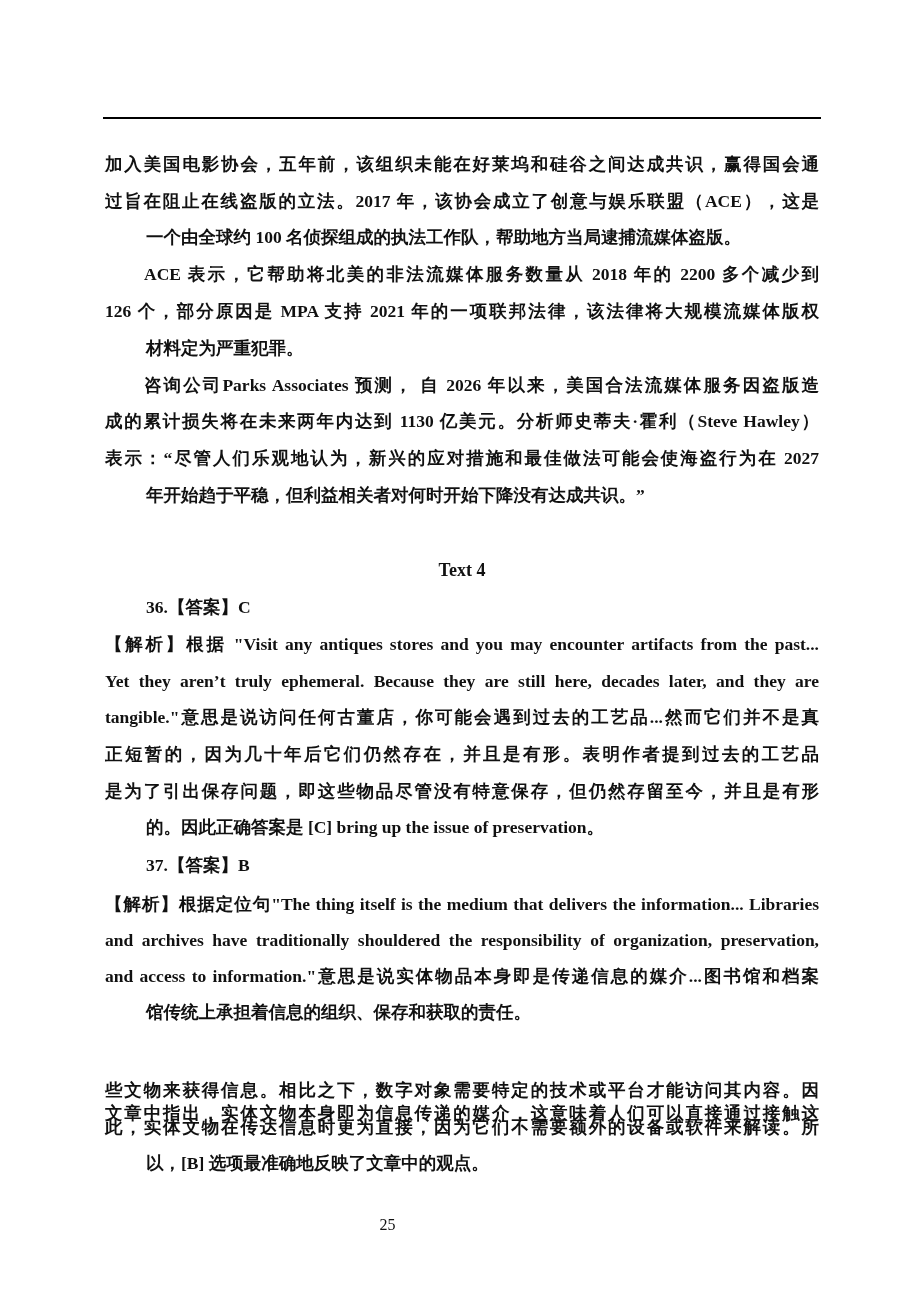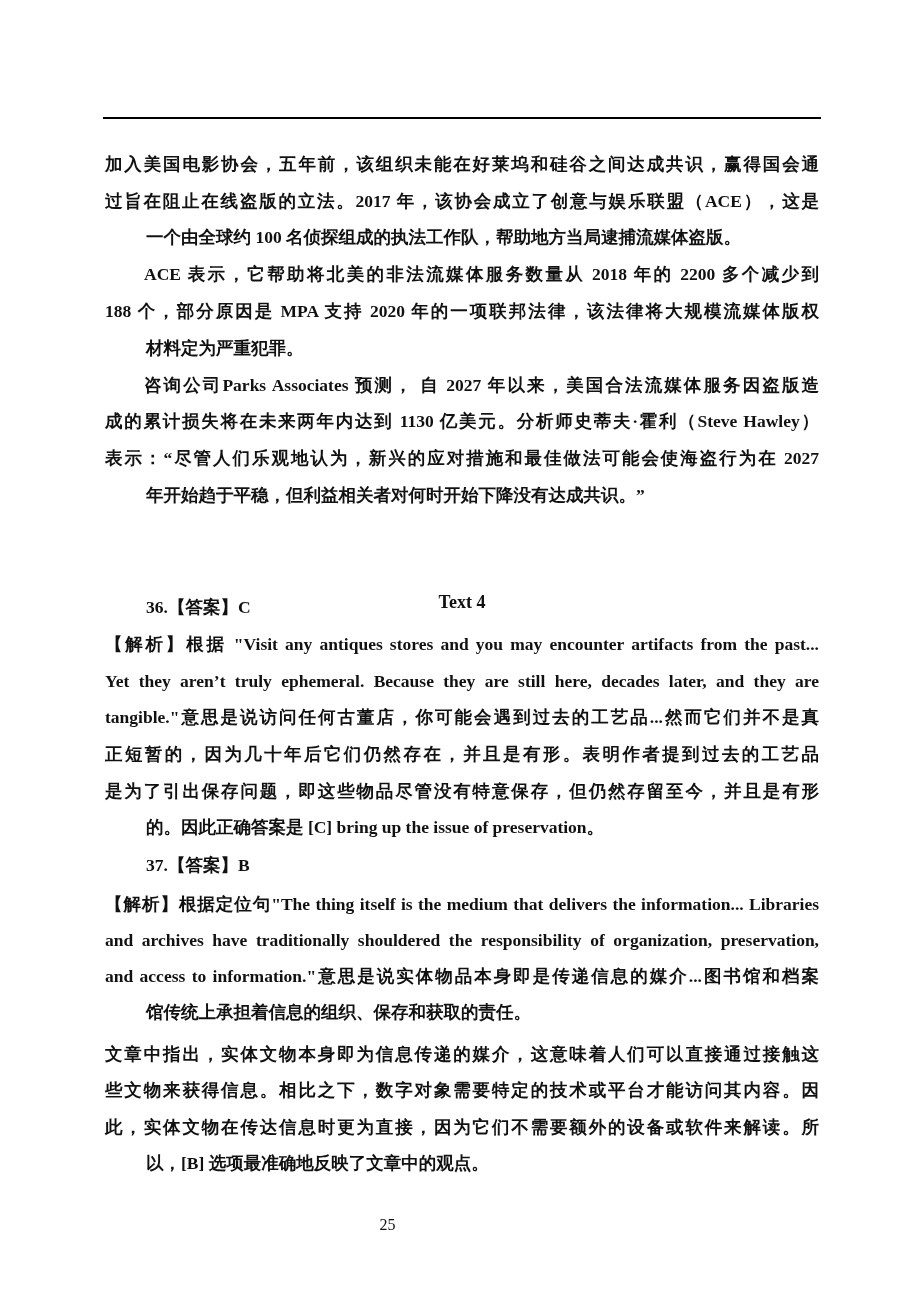--- a/index.html
+++ b/index.html
@@ -4,42 +4,42 @@
   <style>
     html, body { margin: 0; padding: 0; background: #ffffff; }
     body { width: 924px; height: 1313px; position: relative; overflow: hidden;
            font-family: "Liberation Serif", "DejaVu Serif", serif; color: #111; }
     .rule { position: absolute; left: 103px; top: 117px; width: 718px; height: 2px; background: #000; }
     .line { position: absolute; left: 105px; width: 714px; font-size: 17.5px; line-height: 24px;
             white-space: nowrap; text-align: justify; text-align-last: justify; font-weight: bold; }
     .line.last { text-align-last: left; margin-left: 41px; }
     .line.indent { left: 144px; width: 675px; }
     .heading { position: absolute; left: 0; width: 924px; text-align: center; font-weight: bold;
-               font-size: 18px; line-height: 24px; margin-top: 32px; }
+               font-size: 18px; line-height: 24px; }
     .page-num { position: absolute; left: 0; width: 775px; text-align: center; font-size: 16px; top: 1216px; }
   </style>
 </head>
 <body>
 
 <div class="rule"></div>
 
 <div>
   <div class="line" style="top:152px">加入美国电影协会，五年前，该组织未能在好莱坞和硅谷之间达成共识，赢得国会通</div>
   <div class="line" style="top:189px">过旨在阻止在线盗版的立法。2017 年，该协会成立了创意与娱乐联盟（ACE），这是</div>
   <div class="line last" style="top:225px">一个由全球约 100 名侦探组成的执法工作队，帮助地方当局逮捕流媒体盗版。</div>
 </div>
 
 <div>
   <div class="line indent" style="top:262px">ACE 表示，它帮助将北美的非法流媒体服务数量从 2018 年的 2200 多个减少到</div>
-  <div class="line" style="top:299px">188 个，部分原因是 MPA 支持 2020 年的一项联邦法律，该法律将大规模流媒体版权</div>
+  <div class="line" style="top:299px">126 个，部分原因是 MPA 支持 2021 年的一项联邦法律，该法律将大规模流媒体版权</div>
   <div class="line last" style="top:336px">材料定为严重犯罪。</div>
 </div>
 
 <div>
-  <div class="line indent" style="top:373px">咨询公司Parks Associates 预测， 自 2027 年以来，美国合法流媒体服务因盗版造</div>
+  <div class="line indent" style="top:373px">咨询公司Parks Associates 预测， 自 2026 年以来，美国合法流媒体服务因盗版造</div>
   <div class="line" style="top:409px">成的累计损失将在未来两年内达到 1130 亿美元。分析师史蒂夫·霍利（Steve Hawley）</div>
   <div class="line" style="top:446px">表示：“尽管人们乐观地认为，新兴的应对措施和最佳做法可能会使海盗行为在 2027</div>
   <div class="line last" style="top:483px">年开始趋于平稳，但利益相关者对何时开始下降没有达成共识。”</div>
 </div>
 
 <div class="heading" style="top:558px">Text 4</div>
 
 <div>
   <div class="line last" style="top:595px">36.【答案】C</div>
   <div class="line" style="top:632px">【解析】根据 "Visit any antiques stores and you may encounter artifacts from the past...</div>
@@ -49,19 +49,19 @@
   <div class="line" style="top:779px">是为了引出保存问题，即这些物品尽管没有特意保存，但仍然存留至今，并且是有形</div>
   <div class="line last" style="top:815px">的。因此正确答案是 [C] bring up the issue of preservation。</div>
 </div>
 
 <div>
   <div class="line last" style="top:853px">37.【答案】B</div>
   <div class="line" style="top:892px">【解析】根据定位句"The thing itself is the medium that delivers the information... Libraries</div>
   <div class="line" style="top:928px">and archives have traditionally shouldered the responsibility of organization, preservation,</div>
   <div class="line" style="top:964px">and access to information."意思是说实体物品本身即是传递信息的媒介...图书馆和档案</div>
   <div class="line last" style="top:1000px">馆传统上承担着信息的组织、保存和获取的责任。</div>
-  <div class="line" style="top:1042px">文章中指出，实体文物本身即为信息传递的媒介，这意味着人们可以直接通过接触这</div>
+  <div class="line" style="top:1101px">文章中指出，实体文物本身即为信息传递的媒介，这意味着人们可以直接通过接触这</div>
   <div class="line" style="top:1078px">些文物来获得信息。相比之下，数字对象需要特定的技术或平台才能访问其内容。因</div>
   <div class="line" style="top:1115px">此，实体文物在传达信息时更为直接，因为它们不需要额外的设备或软件来解读。所</div>
   <div class="line last" style="top:1151px">以，[B] 选项最准确地反映了文章中的观点。</div>
 </div>
 
 <div class="page-num">25</div>
 
 </body></html>

